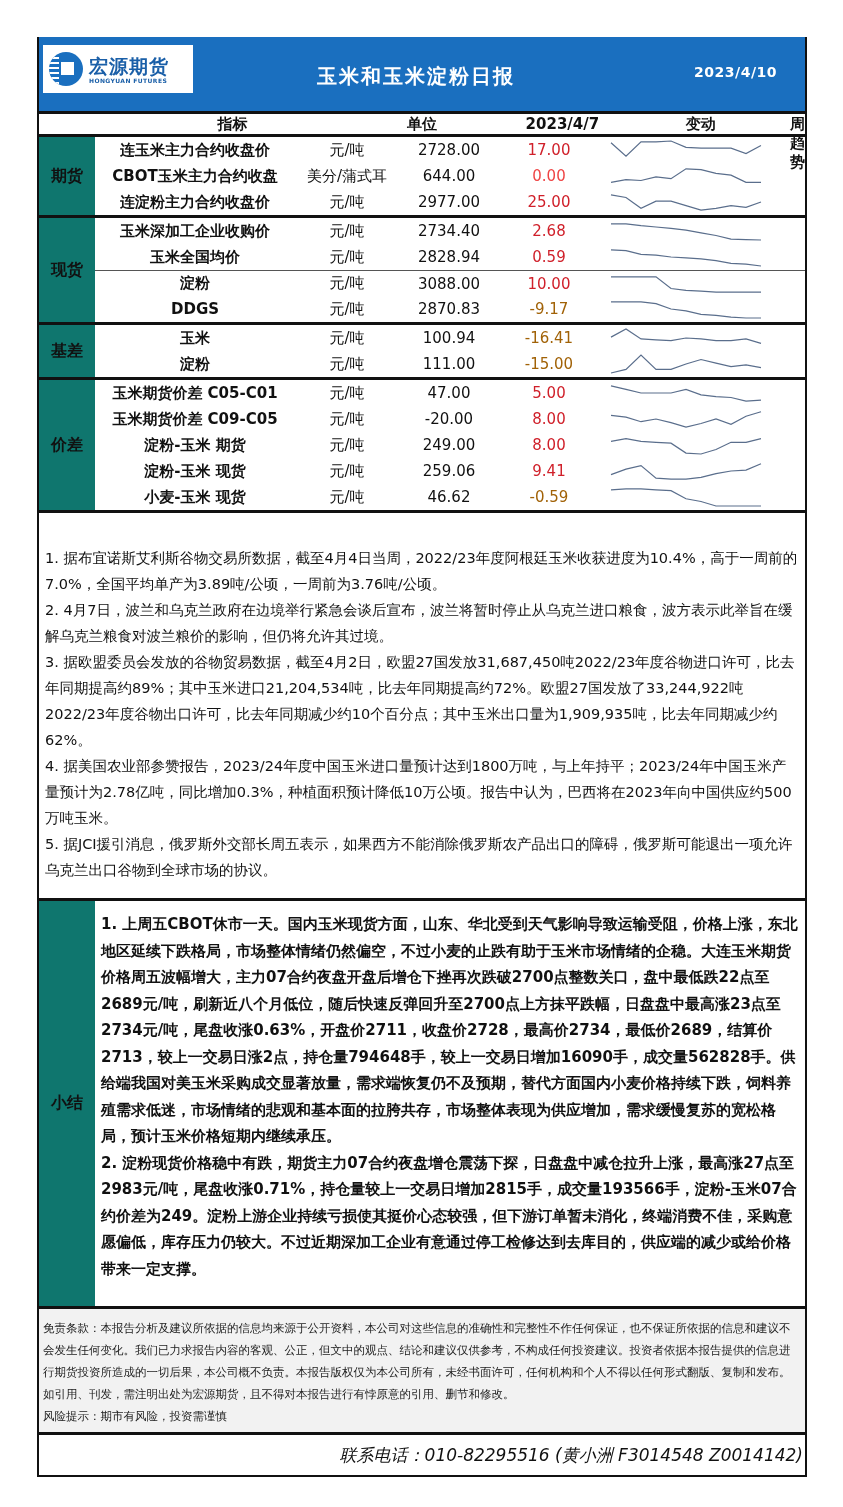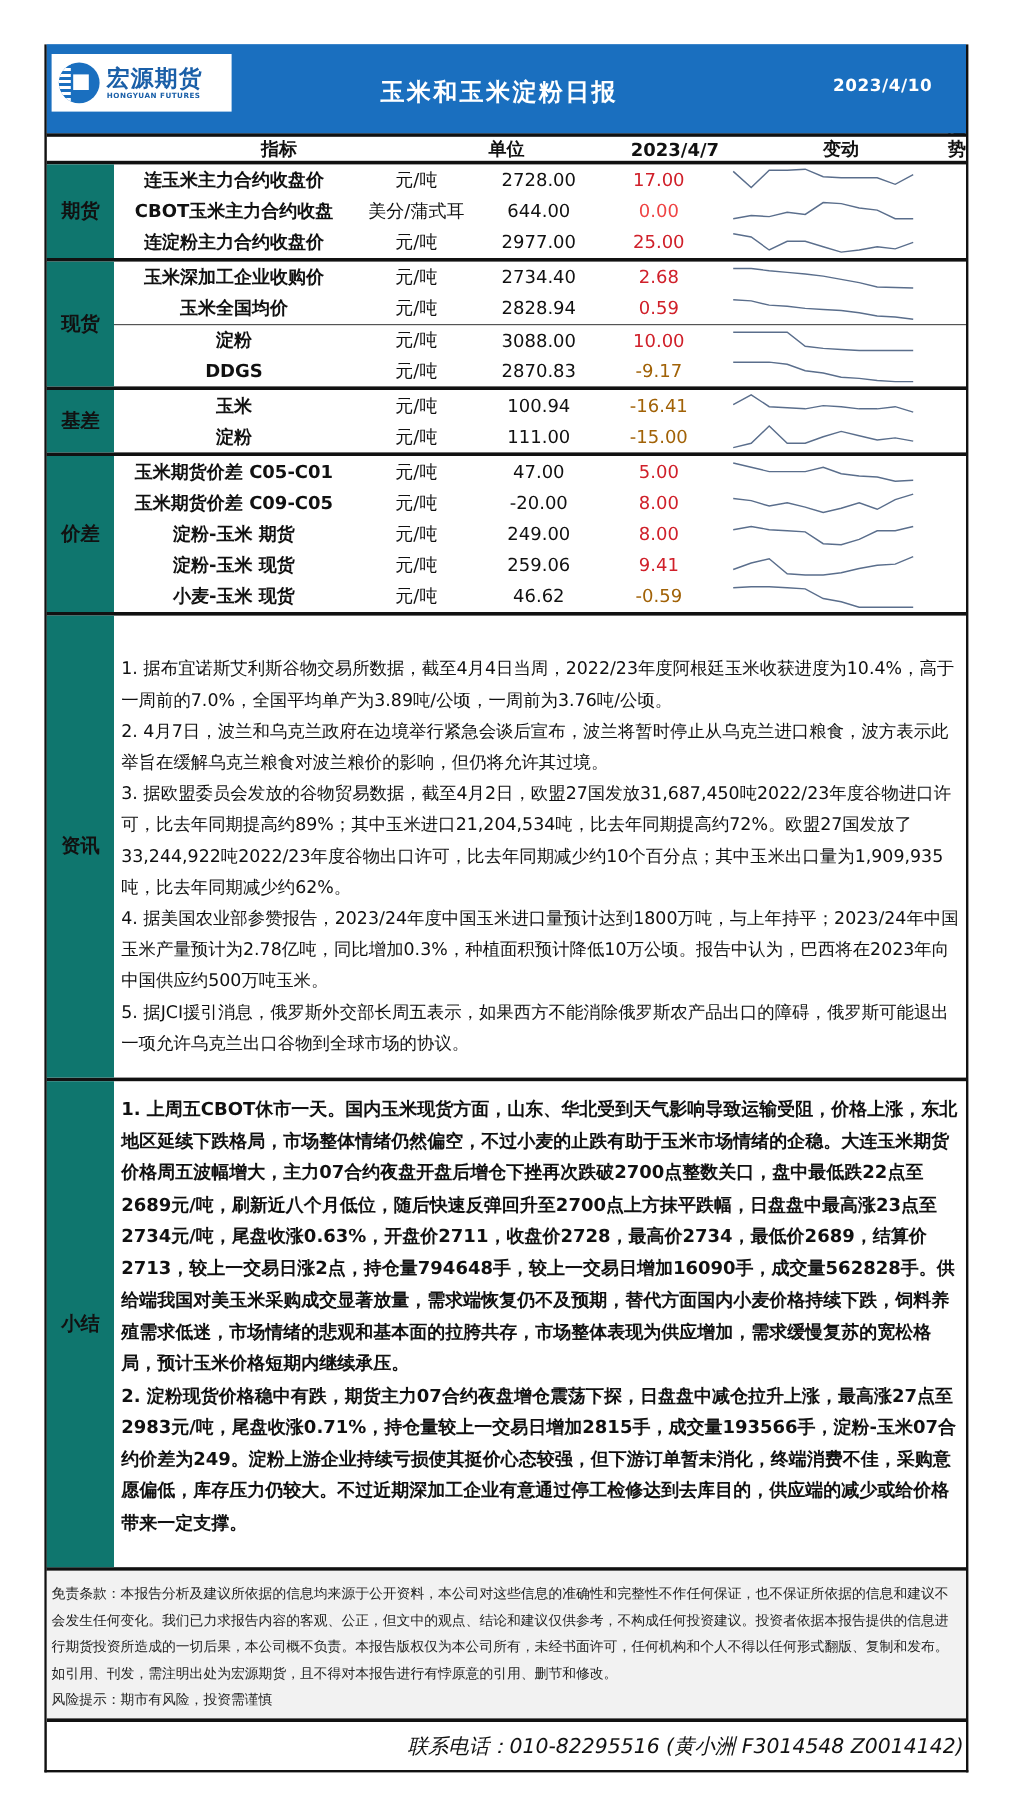--- a/index.html
+++ b/index.html
@@ -8,21 +8,21 @@
   .header { height: 74px; background: #1a6fbf; position: relative; border-top: 2px solid #1a6fbf; }
   .logo { position: absolute; left: 4px; top: 6px; width: 150px; height: 48px; background: #fff; display: flex; align-items: center; padding-left: 6px; }
   .logo-mark { width: 34px; height: 34px; border-radius: 50%; background: #1a6fbf; position: relative; overflow: hidden; }
   .logo-mark::before { content: ""; position: absolute; left: 12px; top: 10px; width: 13px; height: 13px; background: #fff; }
   .logo-mark::after { content: ""; position: absolute; left: 0; top: 0; width: 10px; height: 34px; background: repeating-linear-gradient(#fff 0 2px, transparent 2px 5px); }
   .logo-text { margin-left: 6px; display: flex; flex-direction: column; }
   .logo-cn { font-size: 19px; font-weight: bold; color: #1a5fa8; letter-spacing: 1px; line-height: 22px; }
   .logo-en { font-size: 6px; font-weight: bold; color: #1a5fa8; letter-spacing: 0.4px; }
   .title { position: absolute; left: 278px; top: 24px; font-size: 20px; color: #fff; font-weight: bold; letter-spacing: 2px; }
   .date { position: absolute; right: 28px; top: 25px; font-size: 14px; color: #fff; font-weight: bold; letter-spacing: 0.5px; }
-  .colhead { height: 26px; display: flex; border-top: 3px solid #111; border-bottom: 3px solid #111; align-items: flex-end; font-weight: bold; font-size: 15px; gap: 40px; }
+  .colhead { height: 26px; display: flex; border-top: 3px solid #111; border-bottom: 3px solid #111; align-items: center; font-weight: bold; font-size: 15px; gap: 40px; }
   .c-sec { width: 56px; }
   .c-name { width: 200px; text-align: center; }
   .c-unit { width: 104px; text-align: center; }
   .c-val { width: 100px; text-align: center; }
   .c-chg { width: 100px; text-align: center; }
   .c-trend { flex: 1; text-align: center; }
   .group { display: flex; border-bottom: 3px solid #111; }
   .sec-label { width: 56px; background: #0f766e; display: flex; align-items: center; justify-content: center; font-weight: bold; font-size: 16px; }
   .rows { flex: 1; }
   .row { height: 26px; display: flex; align-items: center; font-size: 15px; }
@@ -239,21 +239,20 @@
               <svg viewBox="0 0 160 26">
                 <polyline points="4.0,5.8 19.0,4.9 34.0,4.9 49.0,5.8 64.0,6.7 79.0,14.8 94.0,17.5 109.0,22.0 124.0,22.0 139.0,22.0 154.0,22.0" fill="none" stroke="#5a6e8c" stroke-width="1.2"></polyline>
               </svg>
             </span>
           </div>
         </div>
       </div>
     </div>
 
   <div class="news">
-    <div class="sec-label">资讯</div>
     <div class="news-body" id="news-body">
         <p>1. 据布宜诺斯艾利斯谷物交易所数据，截至4月4日当周，2022/23年度阿根廷玉米收获进度为10.4%，高于一周前的7.0%，全国平均单产为3.89吨/公顷，一周前为3.76吨/公顷。</p>
         <p>2. 4月7日，波兰和乌克兰政府在边境举行紧急会谈后宣布，波兰将暂时停止从乌克兰进口粮食，波方表示此举旨在缓解乌克兰粮食对波兰粮价的影响，但仍将允许其过境。</p>
         <p>3. 据欧盟委员会发放的谷物贸易数据，截至4月2日，欧盟27国发放31,687,450吨2022/23年度谷物进口许可，比去年同期提高约89%；其中玉米进口21,204,534吨，比去年同期提高约72%。欧盟27国发放了33,244,922吨2022/23年度谷物出口许可，比去年同期减少约10个百分点；其中玉米出口量为1,909,935吨，比去年同期减少约62%。</p>
         <p>4. 据美国农业部参赞报告，2023/24年度中国玉米进口量预计达到1800万吨，与上年持平；2023/24年中国玉米产量预计为2.78亿吨，同比增加0.3%，种植面积预计降低10万公顷。报告中认为，巴西将在2023年向中国供应约500万吨玉米。</p>
         <p>5. 据JCI援引消息，俄罗斯外交部长周五表示，如果西方不能消除俄罗斯农产品出口的障碍，俄罗斯可能退出一项允许乌克兰出口谷物到全球市场的协议。</p>
       </div>
   </div>
 
   <div class="summary">

